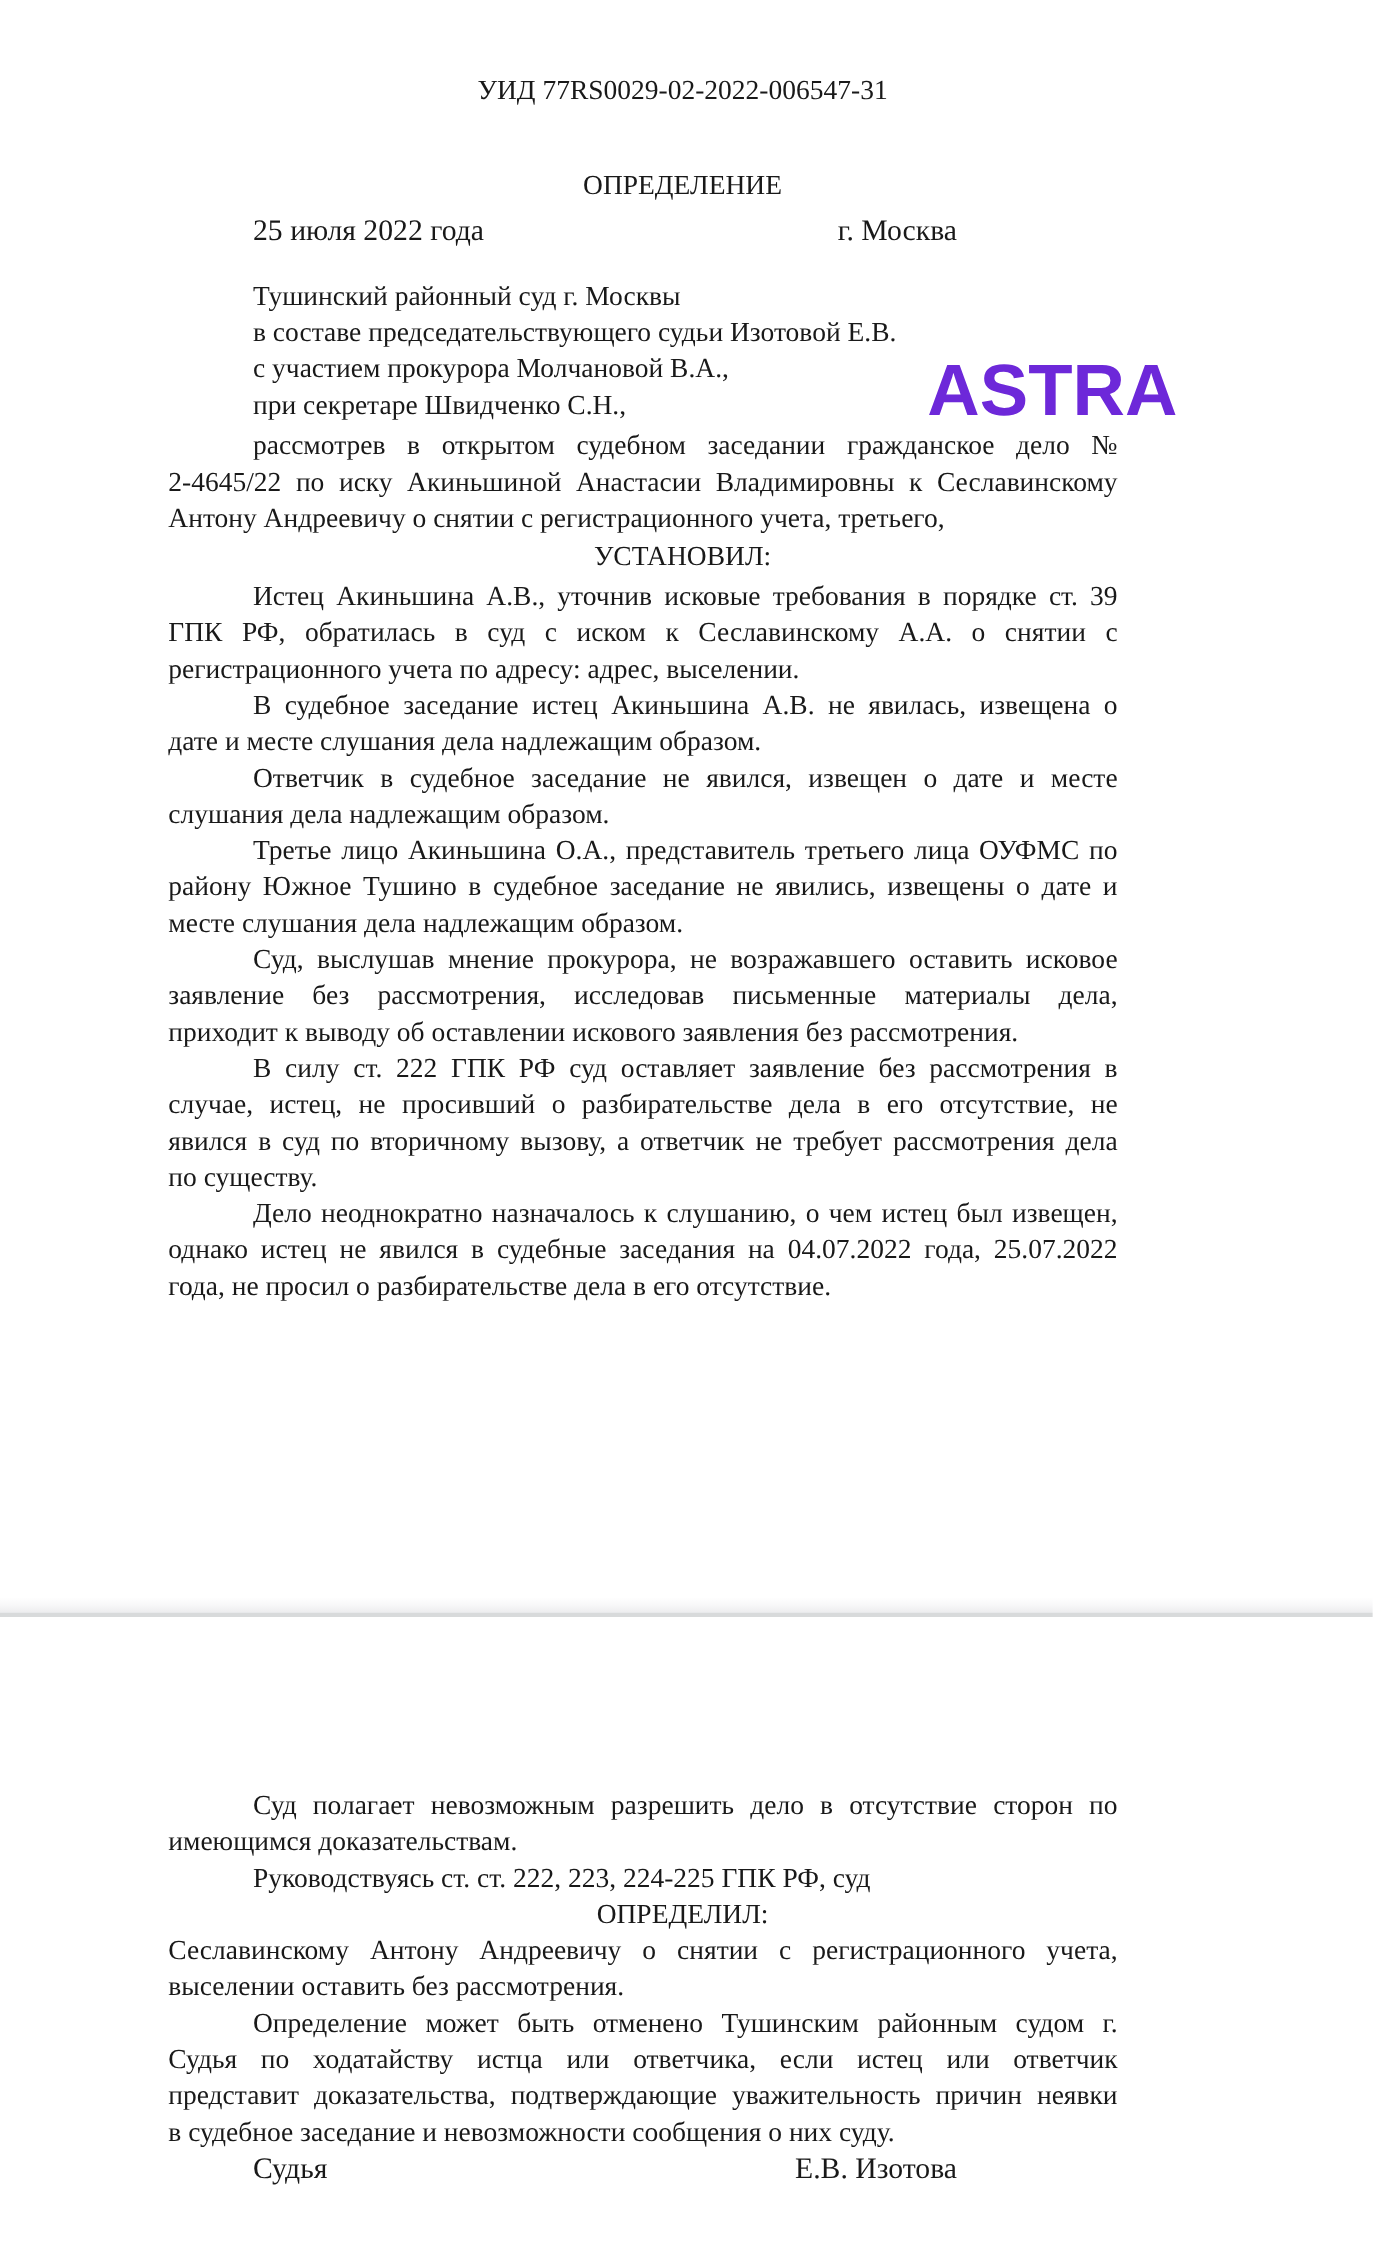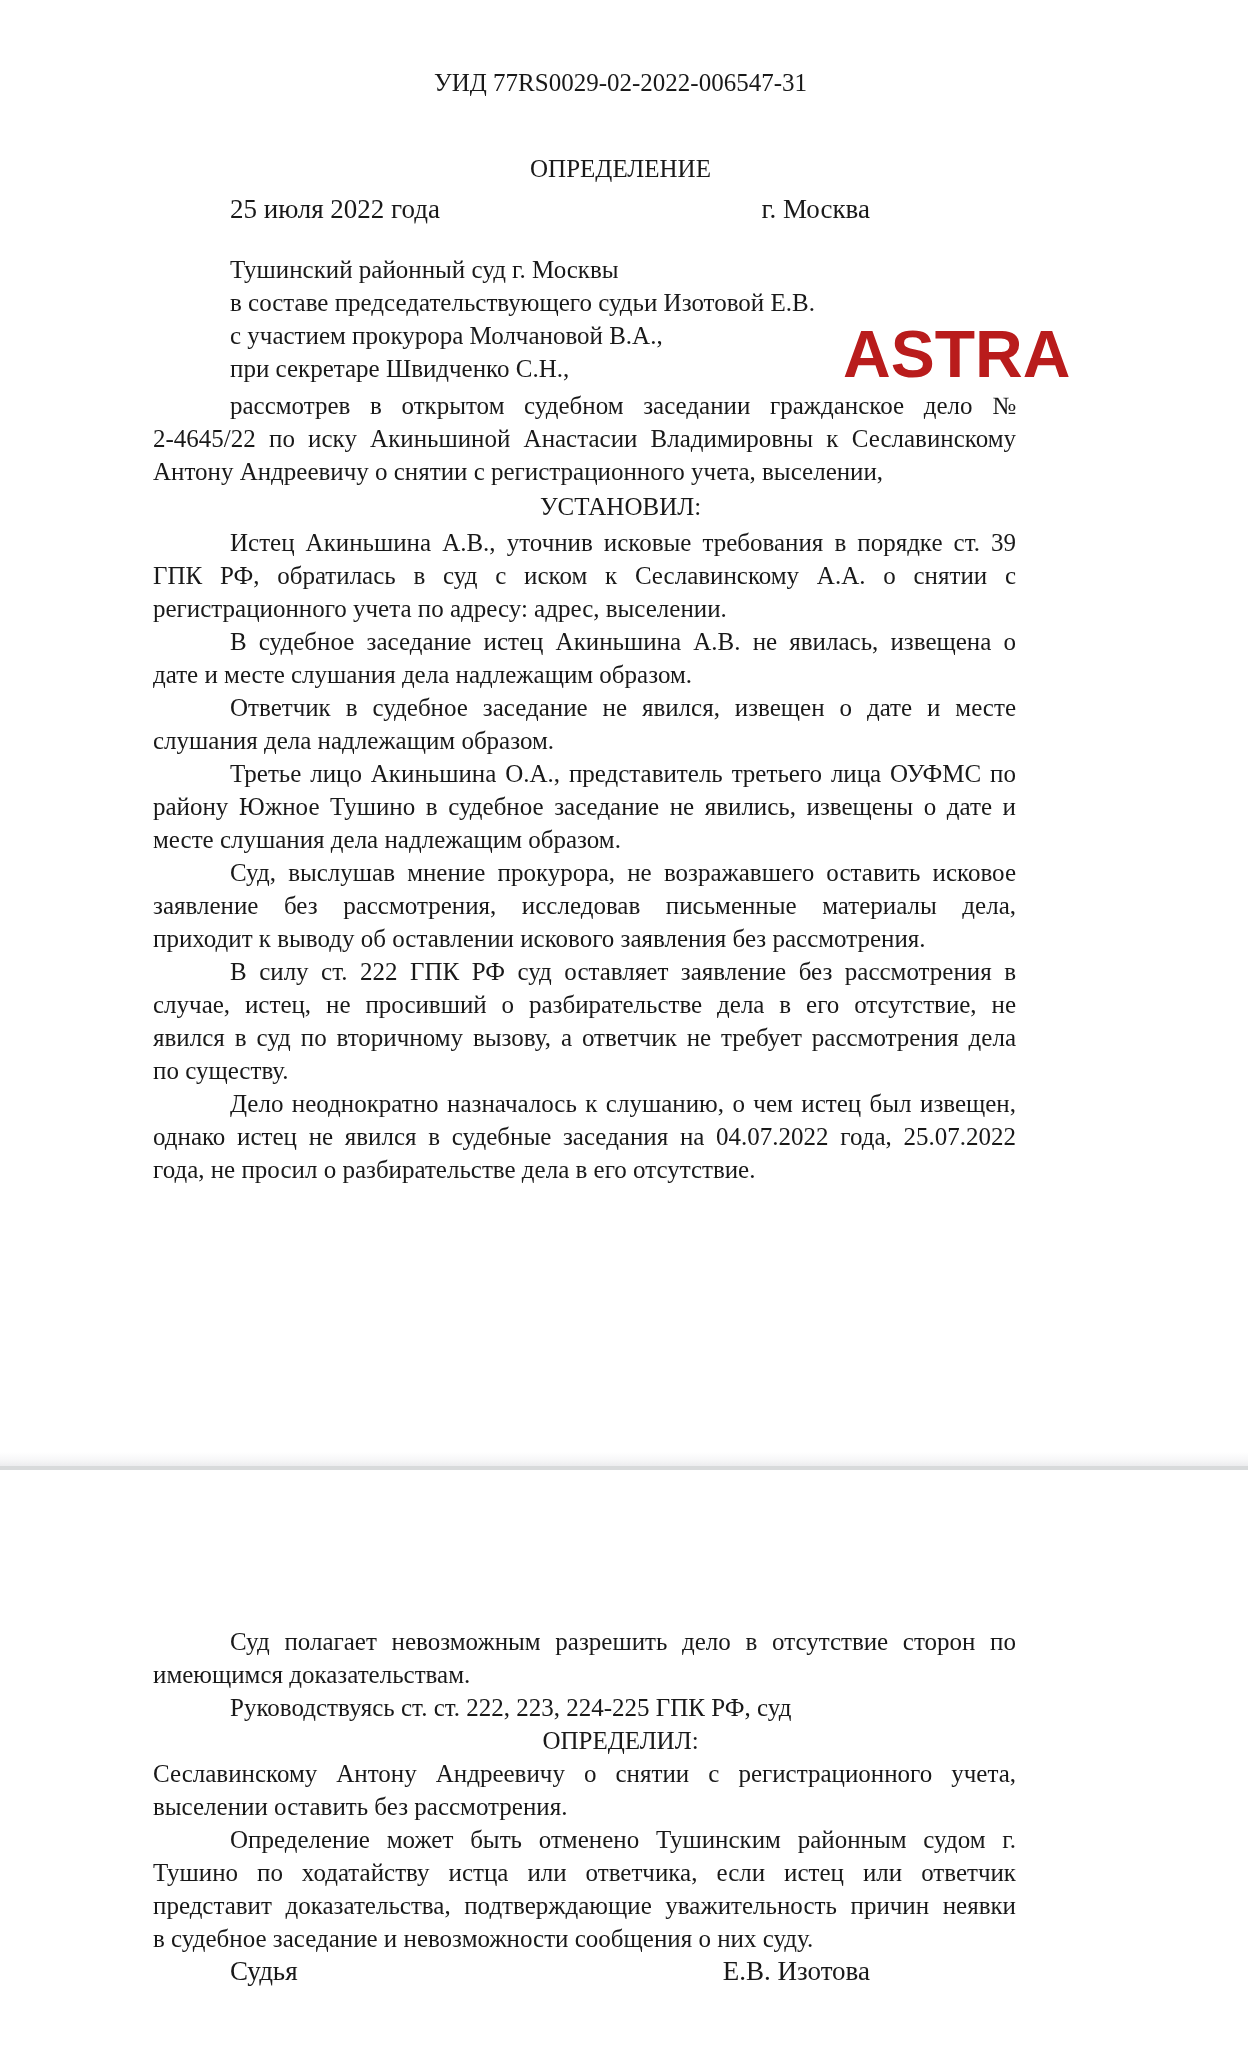--- a/index.html
+++ b/index.html
@@ -66,21 +66,21 @@
       </div>
       <div class="para" style="margin-top: 27px;">
         <div class="line indent">Тушинский районный суд г. Москвы</div>
         <div class="line indent">в составе председательствующего судьи Изотовой Е.В.</div>
         <div class="line indent">с участием прокурора Молчановой В.А.,</div>
         <div class="line indent">при секретаре Швидченко С.Н.,</div>
       </div>
       <div class="para" style="margin-top: 4px;">
         <div class="line indent just">рассмотрев в открытом судебном заседании гражданское дело №</div>
         <div class="line just">2-4645/22 по иску Акиньшиной Анастасии Владимировны к Сеславинскому</div>
-        <div class="line">Антону Андреевичу о снятии с регистрационного учета, выселении,</div>
+        <div class="line">Антону Андреевичу о снятии с регистрационного учета, третьего,</div>
       </div>
       <div class="line center" style="margin-top: 2px;">УСТАНОВИЛ:</div>
       <div class="para" style="margin-top: 3px;">
         <div class="line indent just">Истец Акиньшина А.В., уточнив исковые требования в порядке ст. 39</div>
         <div class="line just">ГПК РФ, обратилась в суд с иском к Сеславинскому А.А. о снятии с</div>
         <div class="line">регистрационного учета по адресу: адрес, выселении.</div>
       </div>
       <div class="para">
         <div class="line indent just">В судебное заседание истец Акиньшина А.В. не явилась, извещена о</div>
         <div class="line">дате и месте слушания дела надлежащим образом.</div>
@@ -123,23 +123,23 @@
       <div class="para">
         <div class="line indent">Руководствуясь ст. ст. 222, 223, 224-225 ГПК РФ, суд</div>
       </div>
       <div class="line center">ОПРЕДЕЛИЛ:</div>
       <div class="para">
         <div class="line just">Сеславинскому Антону Андреевичу о снятии с регистрационного учета,</div>
         <div class="line">выселении оставить без рассмотрения.</div>
       </div>
       <div class="para">
         <div class="line indent just">Определение может быть отменено Тушинским районным судом г.</div>
-        <div class="line just">Тушино по ходатайству истца или ответчика, если истец или ответчик</div>
+        <div class="line just">Судья по ходатайству истца или ответчика, если истец или ответчик</div>
         <div class="line just">представит доказательства, подтверждающие уважительность причин неявки</div>
         <div class="line">в судебное заседание и невозможности сообщения о них суду.</div>
       </div>
       <div class="row">
         <span class="row-left">Судья</span>
         <span class="row-right">Е.В. Изотова</span>
       </div>
     </div>
-  <div class="watermark" style="color: #b91c1c;">ASTRA</div>
+  <div class="watermark" style="color: #6d28d9;">ASTRA</div>
 </div>
 
 </body></html>

